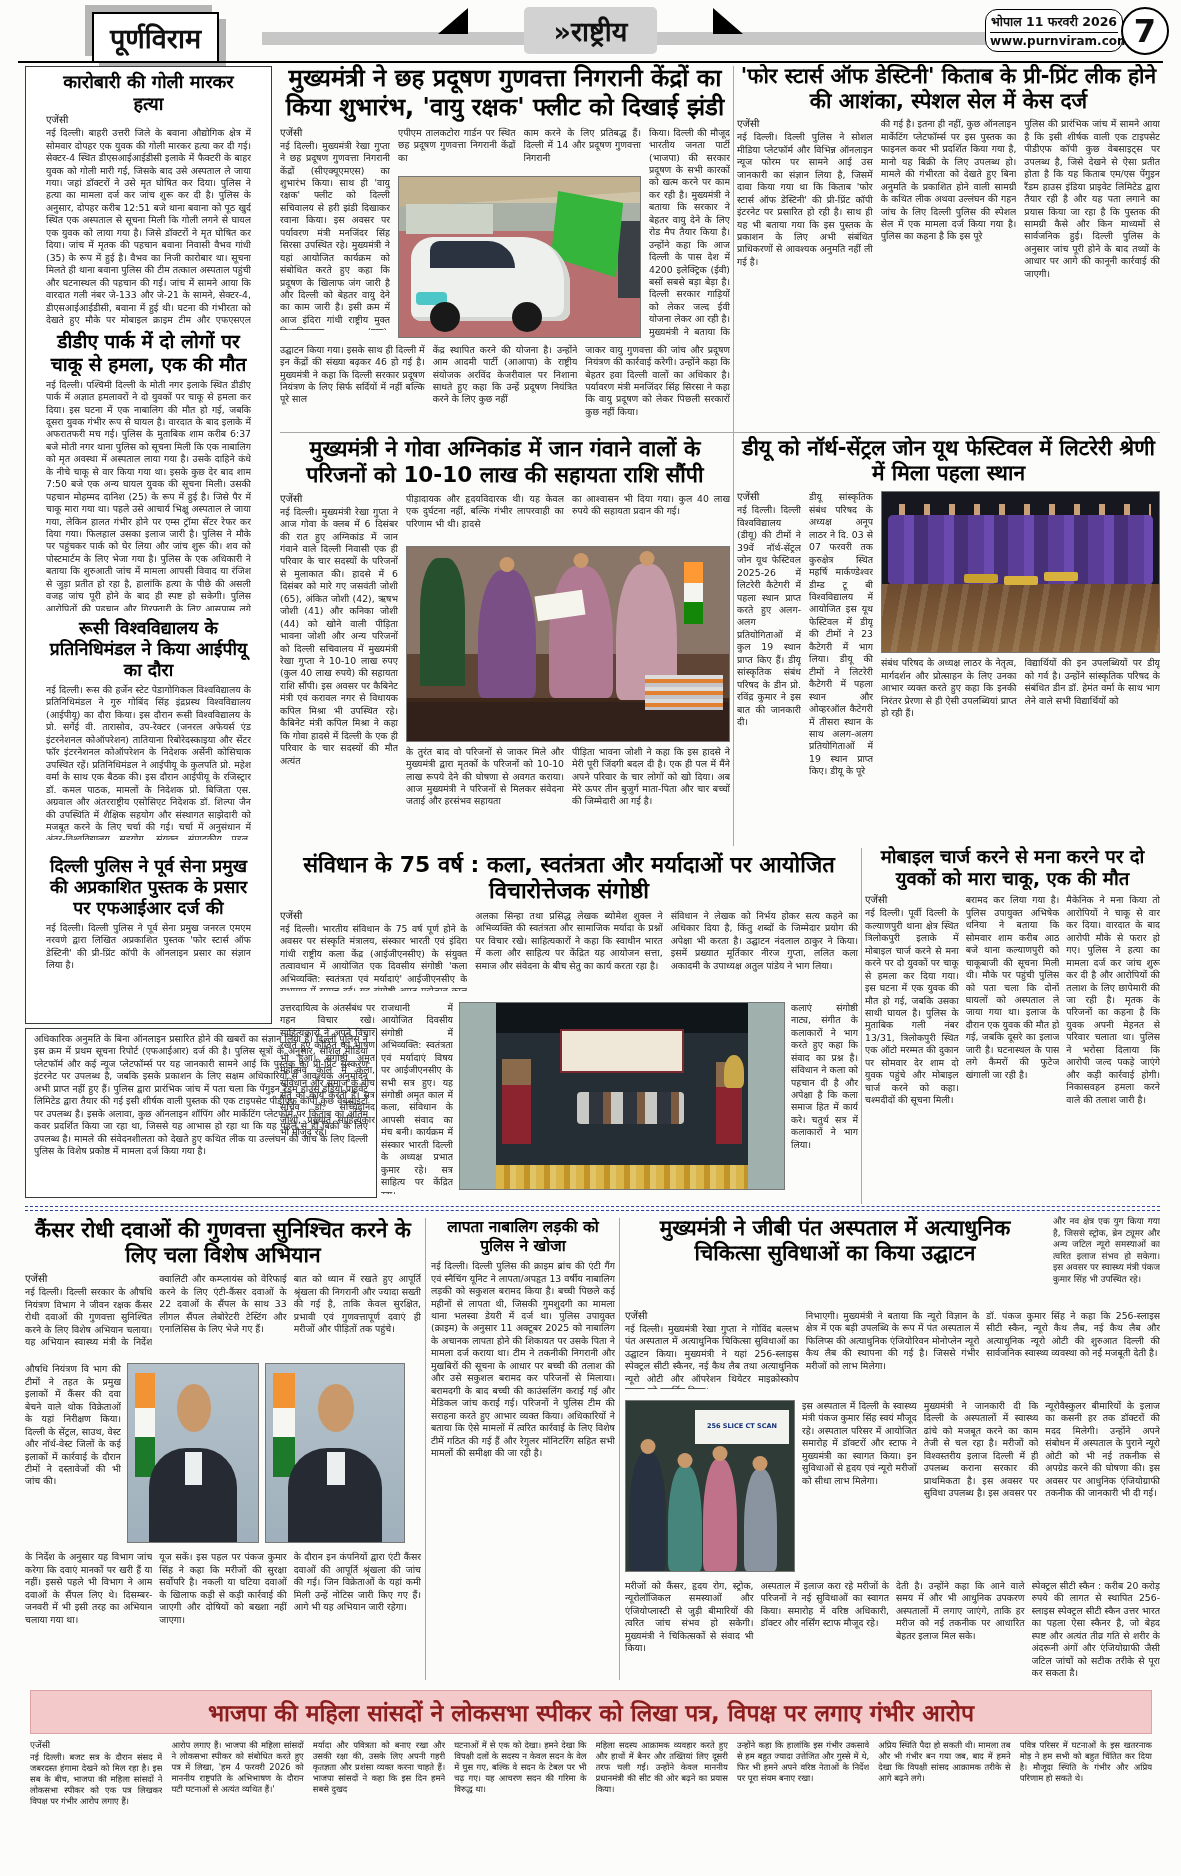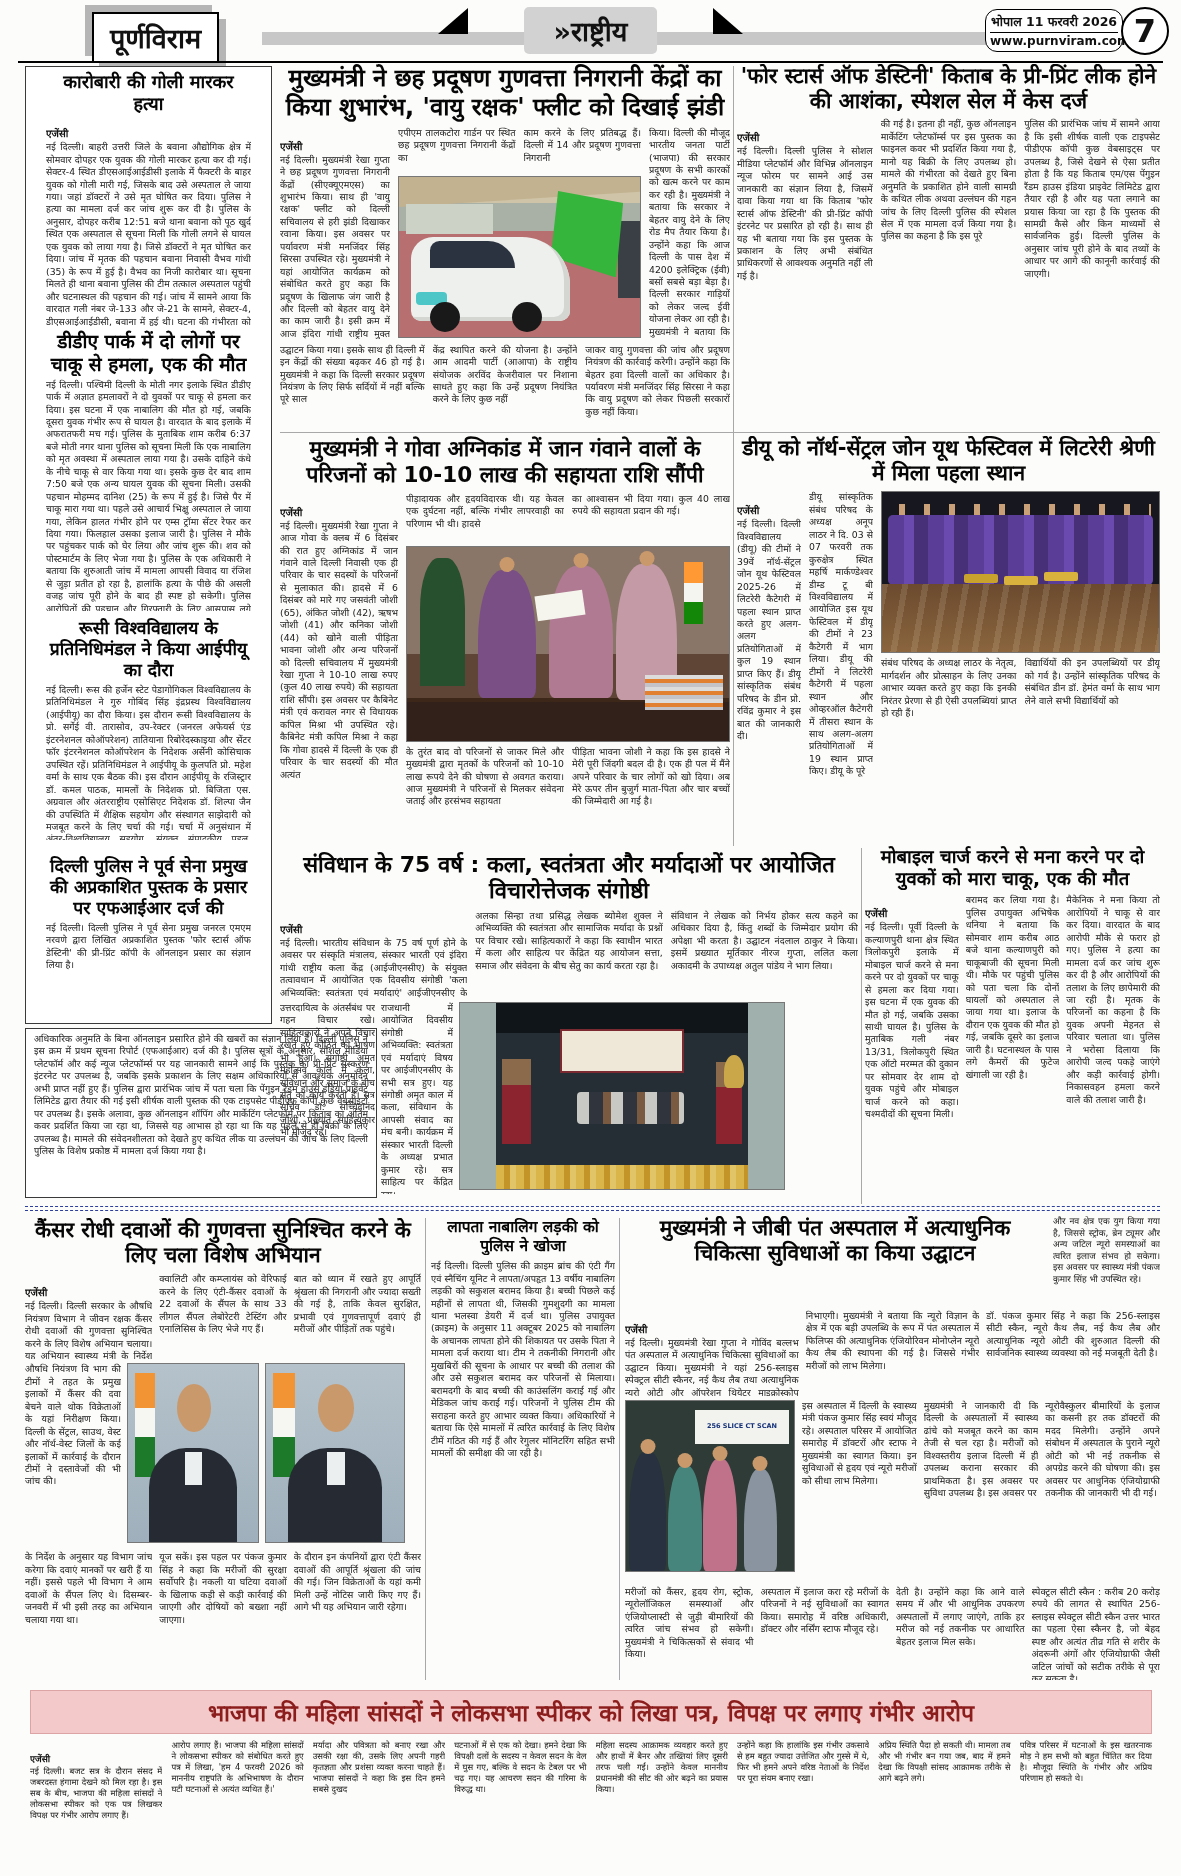--- a/index.html
+++ b/index.html
@@ -1,20 +1,20 @@
 <!DOCTYPE html>
 <html><head>
 <meta charset="utf-8">
 <style>
 *{margin:0;padding:0;box-sizing:border-box}
 body{background:#d9d9d9;font-family:"DejaVu Sans","Liberation Sans",sans-serif;color:#111}
 .page{position:relative;width:1181px;height:1876px;margin:0 auto;background:#fcfcfa;overflow:hidden}
 .abs{position:absolute}
 .headline{font-weight:bold;text-align:center;color:#060606;line-height:1.2;overflow:hidden}
-.byline{font-weight:bold;font-size:10px;line-height:1.2;margin:14px 0 1px}
+.byline{font-weight:normal;font-size:10px;line-height:1.2;margin:0 0 1px}
 .body-txt{font-size:9.3px;line-height:1.34;text-align:justify;overflow:hidden;color:#1a1a1a}
 .cols{display:flex;gap:8px}
 .col{flex:1;overflow:hidden}
 .boxed{border:1.5px solid #3a3a3a;background:#fff}
 .rule-v{position:absolute;width:1px;background:#a8a8a8}
 .rule-h{position:absolute;height:1px;background:#a8a8a8}
 .dash-sep{position:absolute;height:5px;border-top:1.5px dashed #2c3e9e;border-bottom:1.5px dashed #2c3e9e}
 
 .mast-band{position:absolute;left:262px;right:155px;top:28px;height:13px;background:#c7c7c7}
 .logo-box{position:absolute;left:92px;top:8px;padding:5px 16px;background:#fff;border:2px solid #000;font-size:27px;font-weight:bold;box-shadow:7px 7px 0 #b5b5b5,-7px -7px 0 #b5b5b5}
@@ -245,20 +245,21 @@
         <div class="st-wl"></div>
         <div class="st-wr"></div>
         <div class="st-top"></div>
         <div class="st-ban"></div>
         <div class="st-people"></div>
         <div class="st-pod-l"></div>
         <div class="st-pod-r"></div>
         <div class="st-statue"></div>
         <div class="st-flowers"></div>
       </div>
+      <div class="col body-txt">कलाएं संगोष्ठी नाट्य, संगीत के कलाकारों ने भाग करते हुए कहा कि संवाद का प्रश्न है। संविधान ने कला को पहचान दी है और अपेक्षा है कि कला समाज हित में कार्य करे। चतुर्थ सत्र में कलाकारों ने भाग लिया।</div>
     </div>
   </article>
 
   <div class="rule-v" style="left:861px;top:848px;height:356px"></div>
 
   <article class="abs" style="left:865px;top:846px;width:295px;height:358px;overflow:hidden">
     <h2 class="headline" style="font-size:18.5px">मोबाइल चार्ज करने से मना करने पर दो युवकों को मारा चाकू, एक की मौत</h2>
     <div class="cols" style="margin-top:4px;height:300px;gap:7px">
       <div class="col">
         <div class="byline">एजेंसी</div>
@@ -330,21 +331,21 @@
         <div class="gb-ban">256 SLICE CT SCAN</div>
         <div class="gb-p1 person"></div>
         <div class="gb-p2 person"></div>
         <div class="gb-p3 person"></div>
         <div class="gb-p4 person"></div>
       </div>
       <div class="col body-txt">इस अस्पताल में दिल्ली के स्वास्थ्य मंत्री पंकज कुमार सिंह स्वयं मौजूद रहे। अस्पताल परिसर में आयोजित समारोह में डॉक्टरों और स्टाफ ने मुख्यमंत्री का स्वागत किया। इन सुविधाओं से हृदय एवं न्यूरो मरीजों को सीधा लाभ मिलेगा।</div>
       <div class="col body-txt">मुख्यमंत्री ने जानकारी दी कि दिल्ली के अस्पतालों में स्वास्थ्य ढांचे को मजबूत करने का काम तेजी से चल रहा है। मरीजों को विश्वस्तरीय इलाज दिल्ली में ही उपलब्ध कराना सरकार की प्राथमिकता है। इस अवसर पर सुविधा उपलब्ध है। इस अवसर पर</div>
       <div class="col body-txt">न्यूरोवैस्कुलर बीमारियों के इलाज का कसनी हर तक डॉक्टरों की मदद मिलेगी। उन्होंने अपने संबोधन में अस्पताल के पुराने न्यूरो ओटी को भी नई तकनीक से अपग्रेड करने की घोषणा की। इस अवसर पर आधुनिक एंजियोग्राफी तकनीक की जानकारी भी दी गई।</div>
     </div>
-    <div class="cols" style="height:96px;margin-top:10px;gap:7px">
+    <div class="cols" style="height:96px;margin-top:4px;gap:7px">
       <div class="col body-txt">मरीजों को कैंसर, हृदय रोग, स्ट्रोक, न्यूरोलॉजिकल समस्याओं और एंजियोप्लास्टी से जुड़ी बीमारियों की त्वरित जांच संभव हो सकेगी। मुख्यमंत्री ने चिकित्सकों से संवाद भी किया।</div>
       <div class="col body-txt">अस्पताल में इलाज करा रहे मरीजों के परिजनों ने नई सुविधाओं का स्वागत किया। समारोह में वरिष्ठ अधिकारी, डॉक्टर और नर्सिंग स्टाफ मौजूद रहे।</div>
       <div class="col body-txt">देती है। उन्होंने कहा कि आने वाले समय में और भी आधुनिक उपकरण अस्पतालों में लगाए जाएंगे, ताकि हर मरीज को नई तकनीक पर आधारित बेहतर इलाज मिल सके।</div>
       <div class="col body-txt">स्पेक्ट्रल सीटी स्कैन : करीब 20 करोड़ रुपये की लागत से स्थापित 256-स्लाइस स्पेक्ट्रल सीटी स्कैन उत्तर भारत का पहला ऐसा स्कैनर है, जो बेहद स्पष्ट और अत्यंत तीव्र गति से शरीर के अंदरूनी अंगों और एंजियोग्राफी जैसी जटिल जांचों को सटीक तरीके से पूरा कर सकता है।</div>
     </div>
   </article>
 
   <article class="abs" style="left:30px;top:1690px;width:1122px;height:186px;overflow:hidden">
     <div class="bjp-bar">भाजपा की महिला सांसदों ने लोकसभा स्पीकर को लिखा पत्र, विपक्ष पर लगाए गंभीर आरोप</div>
     <div class="cols" style="margin-top:6px;height:138px;gap:9px">

